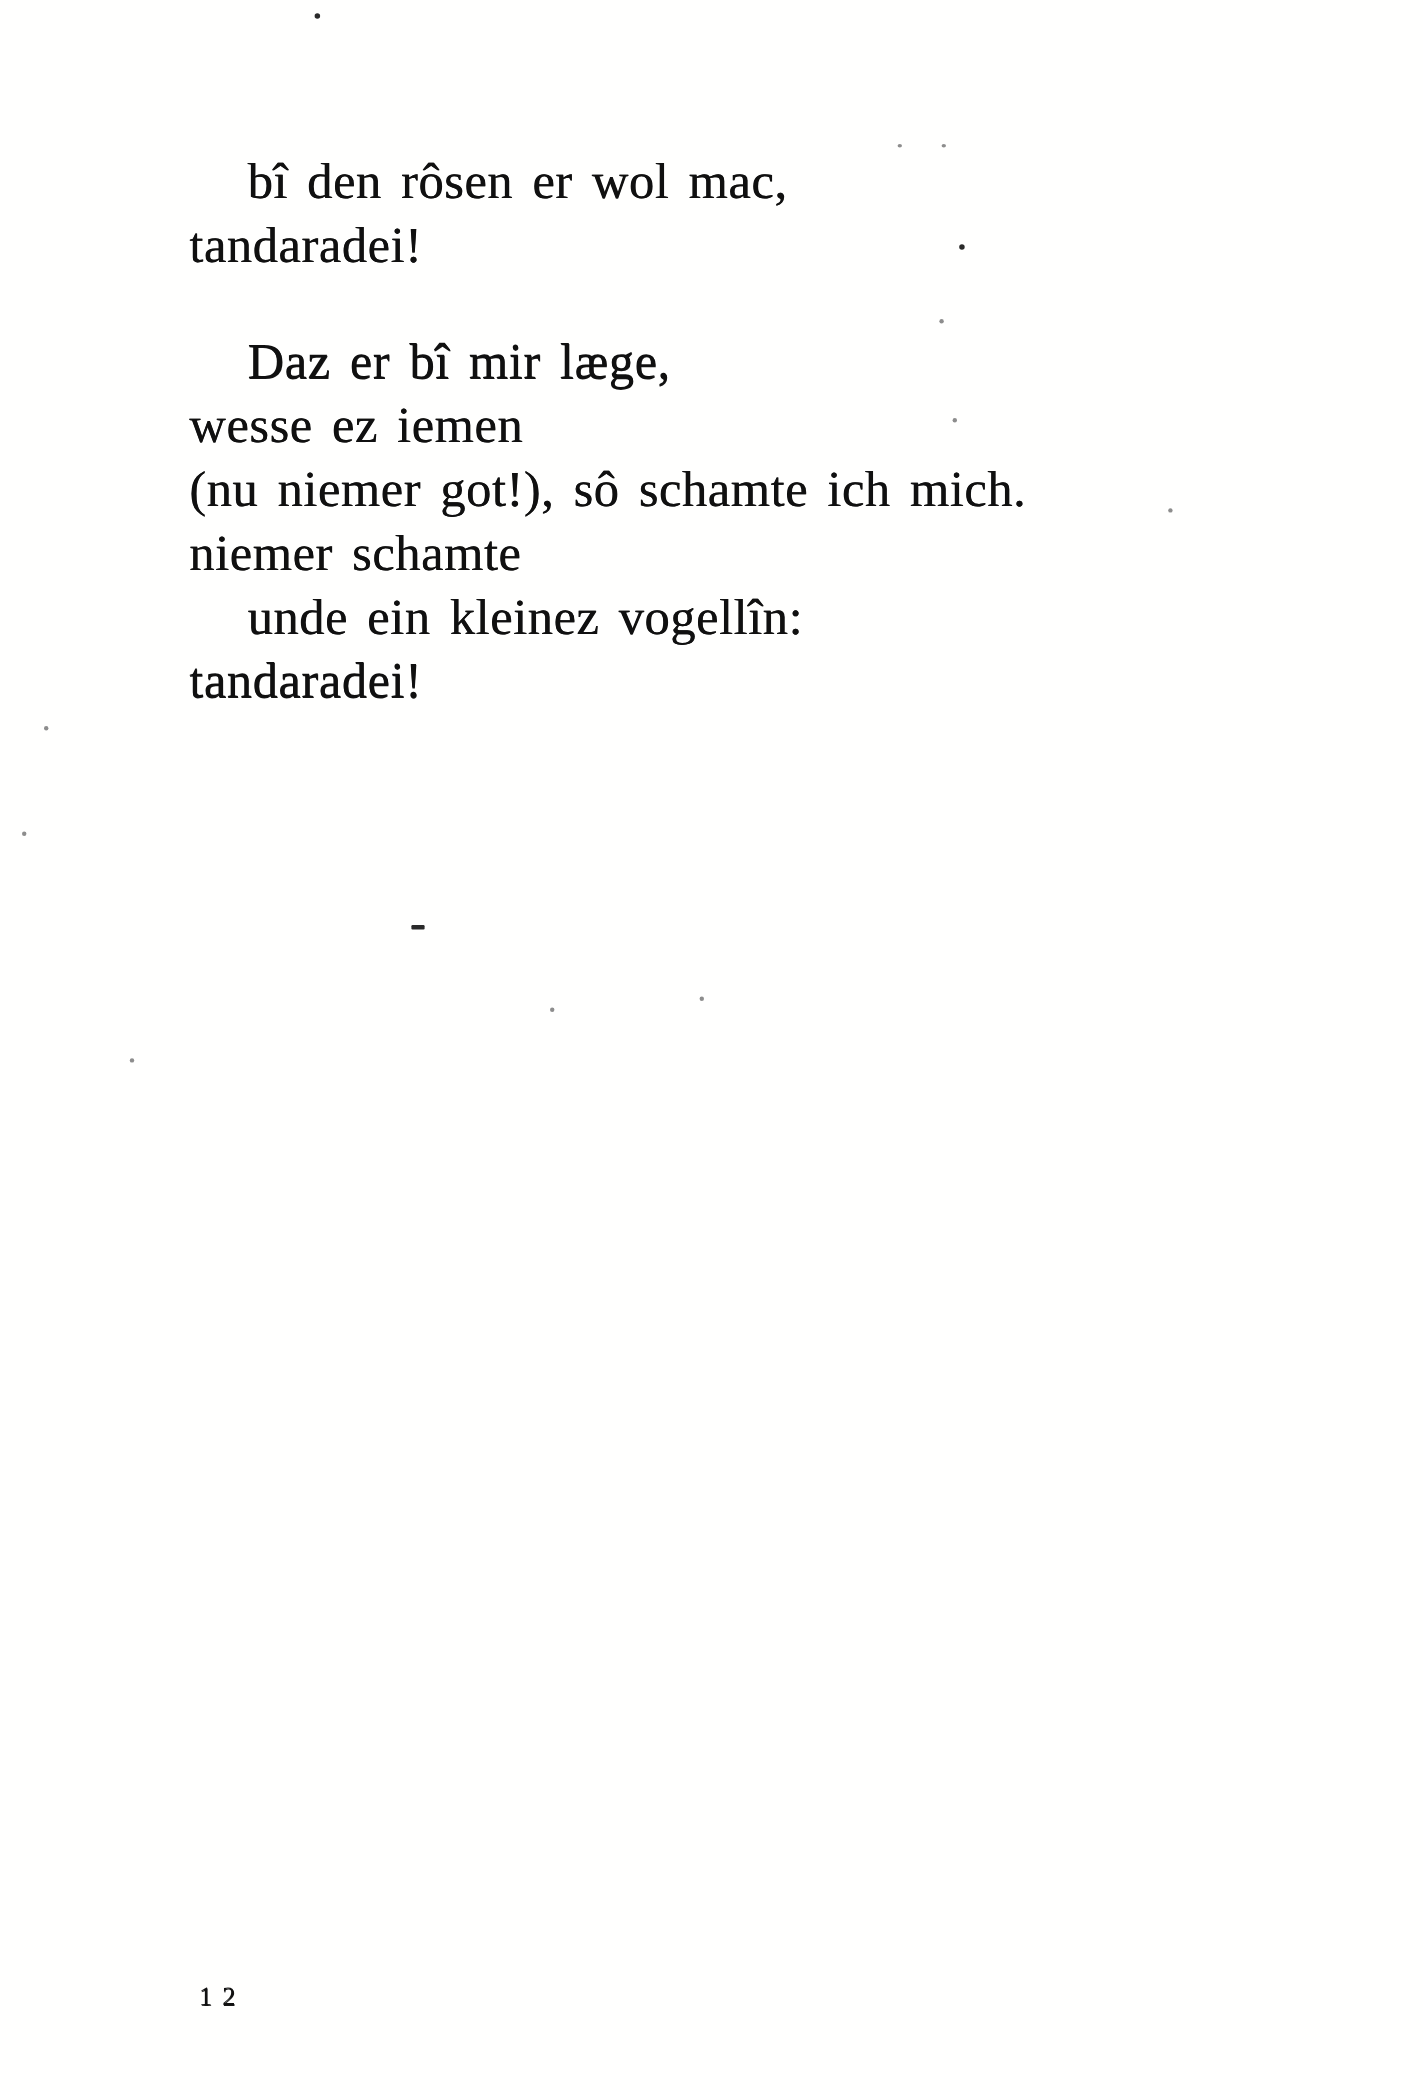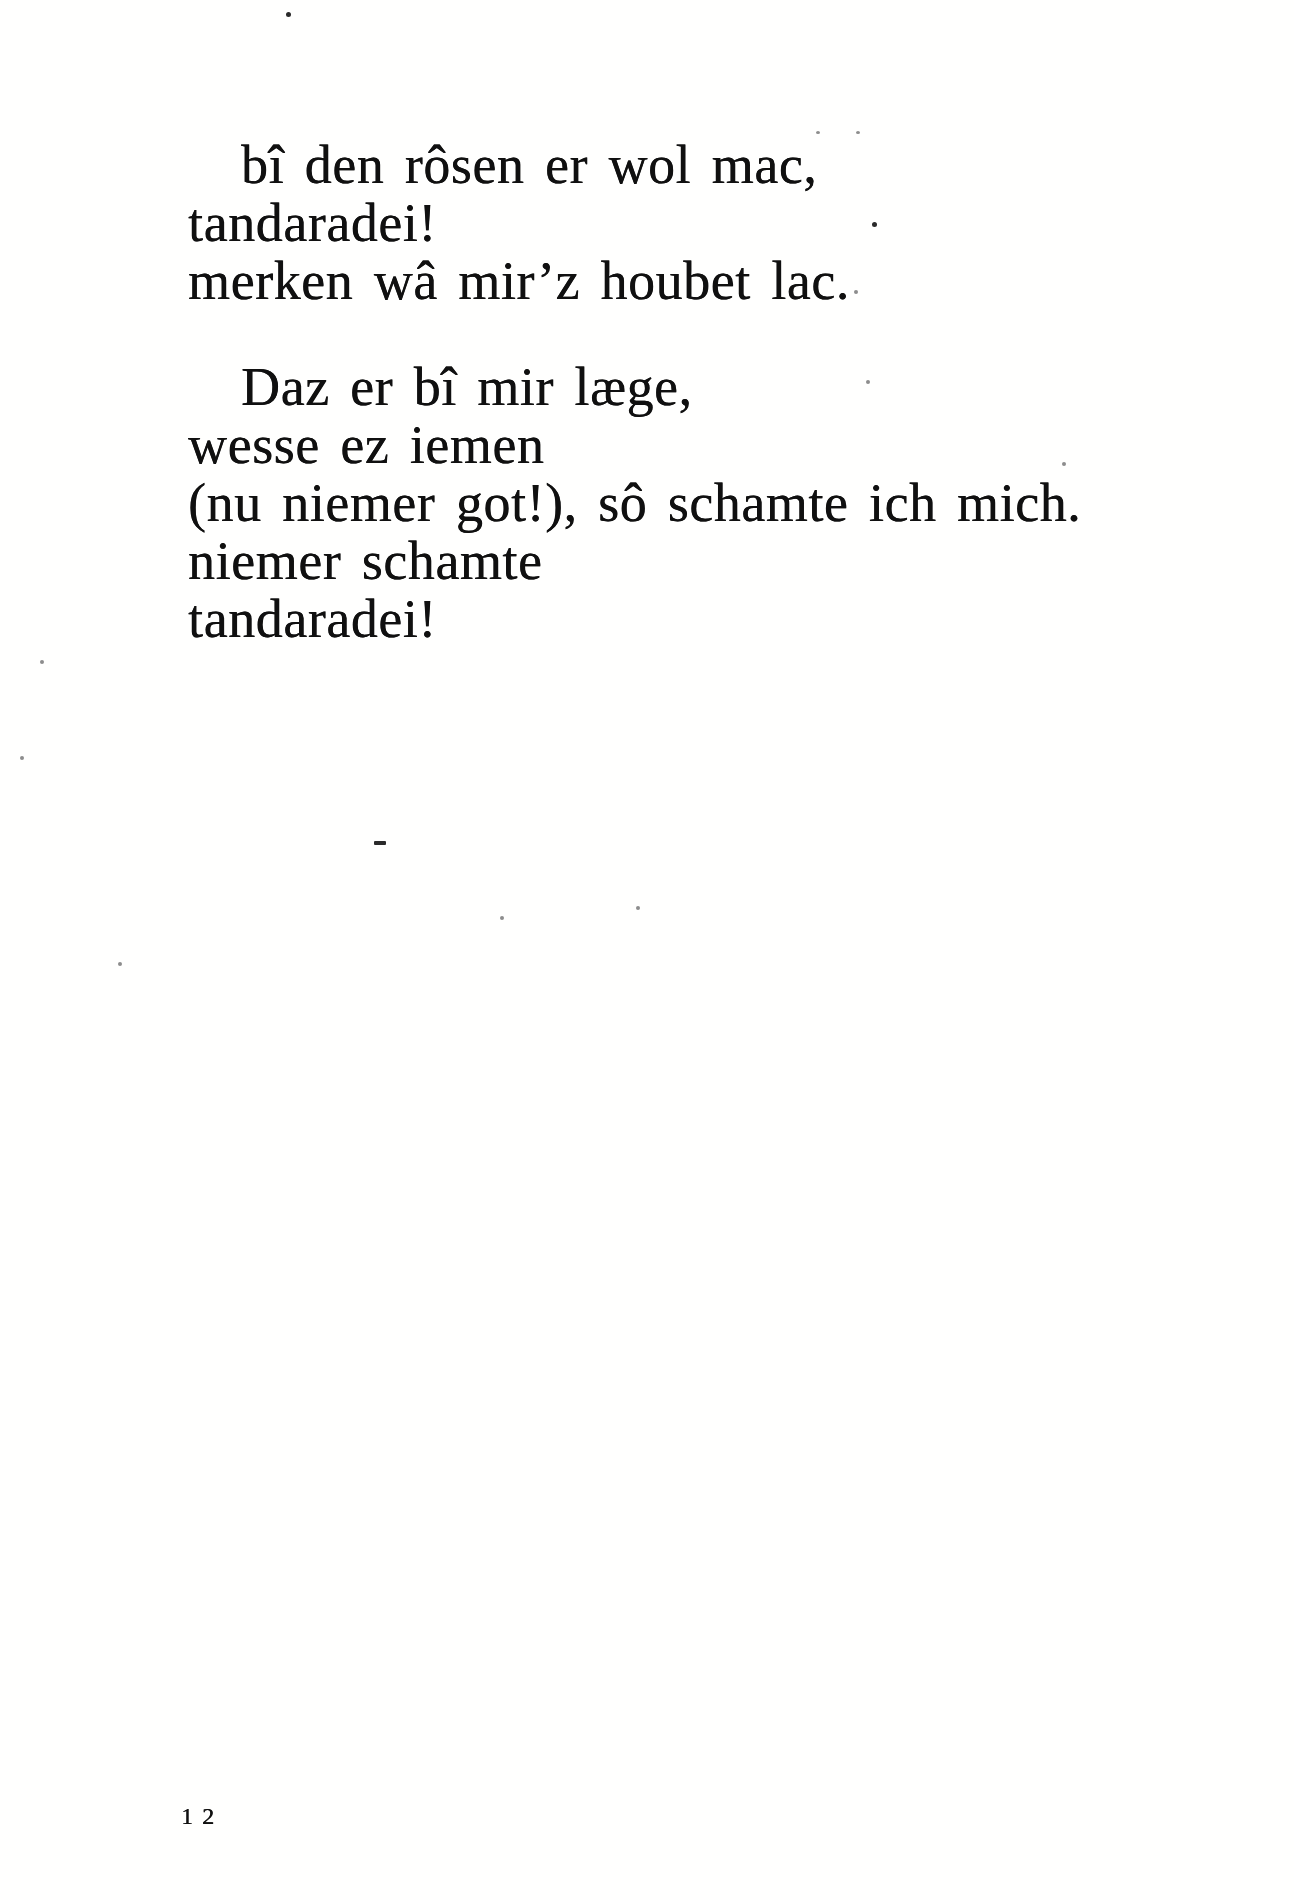--- a/index.html
+++ b/index.html
@@ -27,27 +27,26 @@
     width: 1000px;
   }
   .stanza {
     margin: 0;
     padding: 0;
   }
   .stanza + .stanza {
     margin-top: 48px;
   }
   .line {
-    font-size: 54px;
+    font-size: 46px;
     line-height: 58px;
     white-space: pre;
     word-spacing: 0.12em;
     letter-spacing: 0.01em;
     text-shadow: 0.35px 0.25px 0 #161616;
-    margin-left: 16px;
   }
   .line.indent {
     padding-left: 53px;
   }
   .page-number {
     position: absolute;
     left: 181px;
     top: 1796px;
     font-size: 24px;
     line-height: 40px;
@@ -66,28 +65,28 @@
 </head>
 <body>
 
 <div class="page">
 
   <div class="poem">
 
     <div class="stanza">
       <div class="line indent">bî den rôsen er wol mac,</div>
       <div class="line">tandaradei!</div>
-      <div class="line">merken wâ mir’z houbet lac.</div>
     </div>
 
     <div class="stanza">
       <div class="line indent">Daz er bî mir læge,</div>
       <div class="line">wesse ez iemen</div>
       <div class="line">(nu niemer got!), sô schamte ich mich.</div>
       <div class="line">niemer schamte</div>
+      <div class="line indent">unde ein kleinez vogellîn:</div>
       <div class="line">tandaradei!</div>
     </div>
 
   </div>
 
   <div class="page-number">12</div>
 
   <div class="speck" style="left:286px; top:12px;  width:5px; height:5px;"></div>
   <div class="speck faint" style="left:816px; top:131px; width:4px; height:3px;"></div>
   <div class="speck faint" style="left:856px; top:131px; width:4px; height:3px;"></div>

